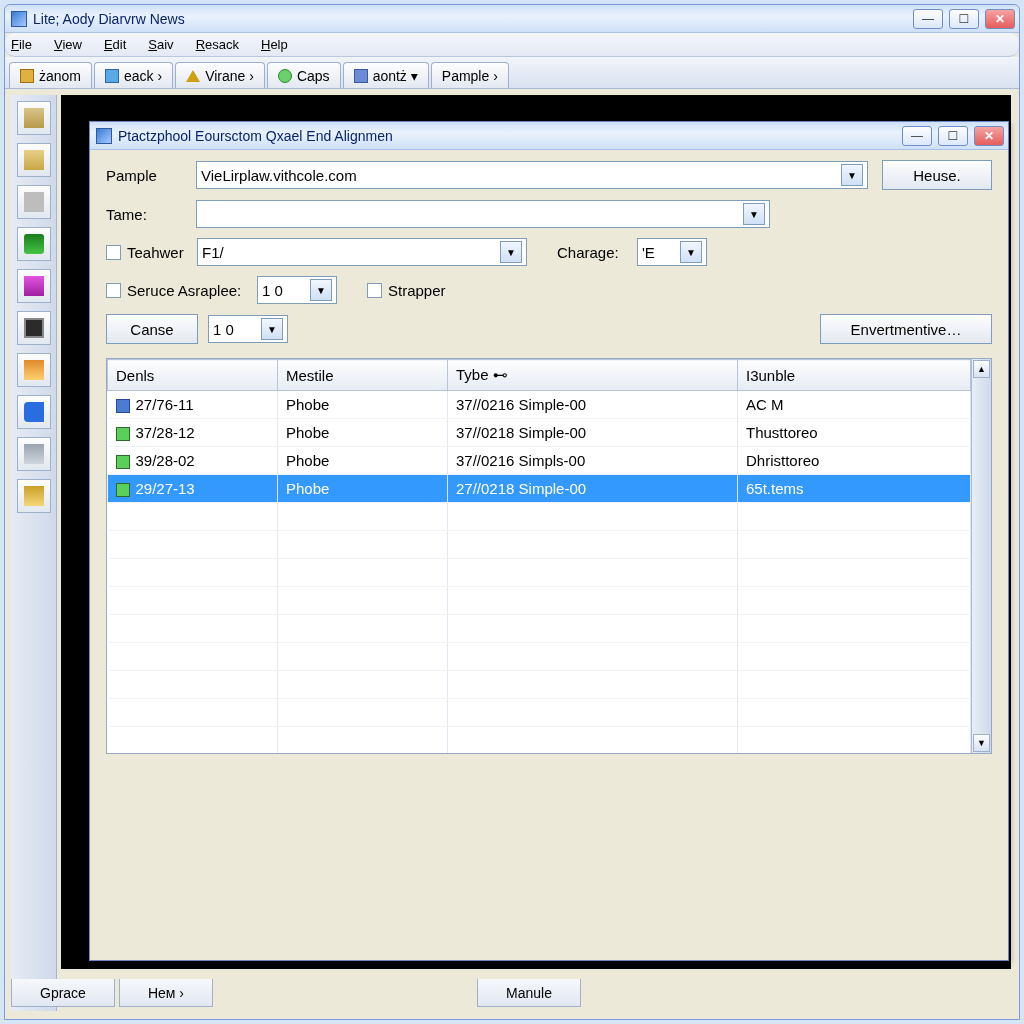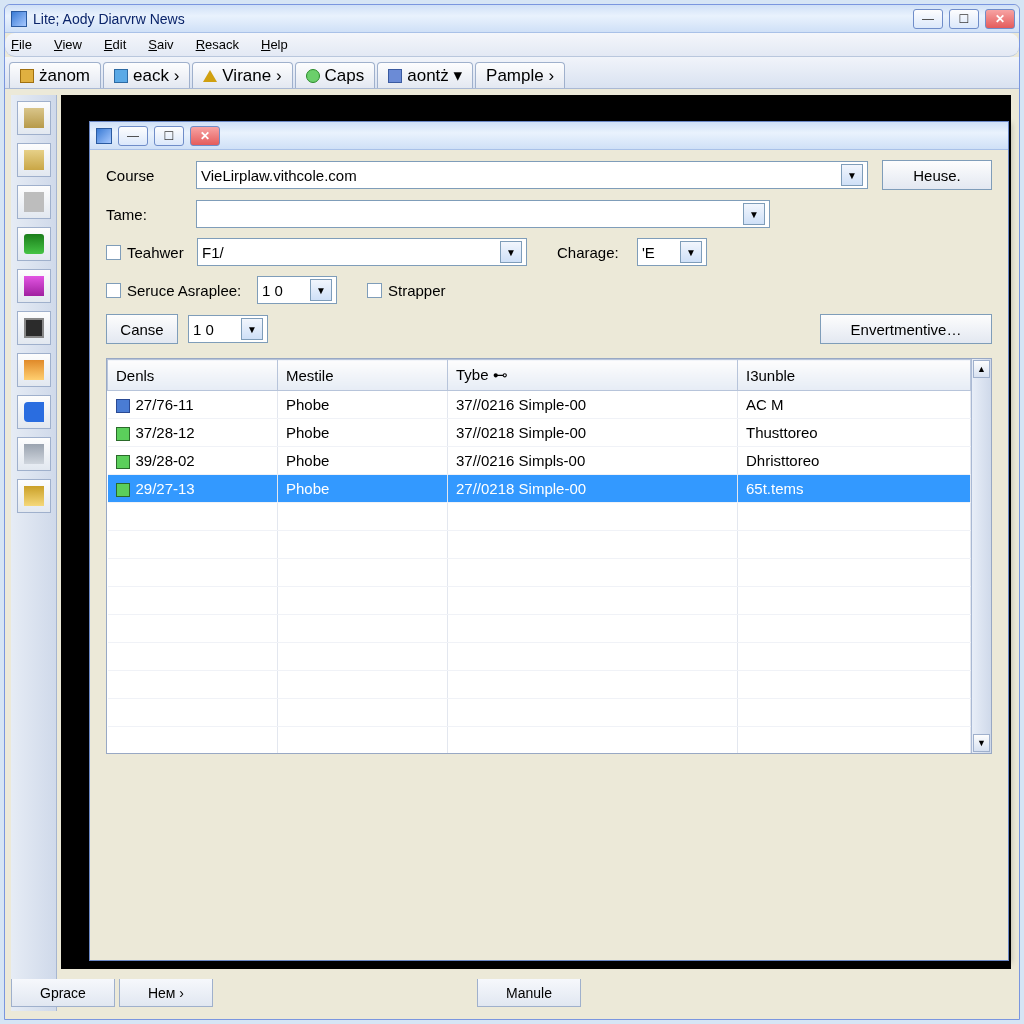--- a/index.html
+++ b/index.html
@@ -84,21 +84,21 @@
   }
   .tab {
     display: flex; align-items: center;
     height: 26px;
     padding: 0 10px;
     margin-right: 2px;
     background: linear-gradient(#fdfdfe,#e3e8f1);
     border: 1px solid #9fb0cc;
     border-bottom: none;
     border-radius: 4px 4px 0 0;
-    font-size: 17px;
+    font-size: 14px;
     gap: 5px;
   }
   .tab .tabicon { width: 14px; height: 14px; }
   .tabicon.box  { background:#e0b040; border:1px solid #a07010; }
   .tabicon.fun  { background:#5aa9e6; border:1px solid #2d6aa3; }
   .tabicon.tri  { width:0;height:0;border-left:7px solid transparent;border-right:7px solid transparent;border-bottom:12px solid #d0a010; }
   .tabicon.grn  { background:#6bcf6b; border:1px solid #2a8a2a; border-radius:50%; }
   .tabicon.disk { background:#6b8bd6; border:1px solid #3a5aa0; }
 
   
@@ -319,31 +319,32 @@
         <span class="ic9"></span>
       </div>
     <div class="tb-btn">
         <span class="ic10"></span>
       </div>
   </div>
 
   <div class="dialog">
     <div class="titlebar">
       <div class="app-icon"></div>
+      <div class="title">Ptactzphool Eoursctom Qxael End Alignmen</div>
       <div class="win-btns">
         <div class="win-btn">—</div>
         <div class="win-btn">☐</div>
         <div class="win-btn close">✕</div>
       </div>
     </div>
 
     <div class="dlg-body">
 
       <div class="form-row">
-        <label>Course</label>
+        <label>Pample</label>
         <div class="combo">
           <span class="val">VieLirplaw.vithcole.com</span>
           <span class="arrow">▼</span>
         </div>
         <div style="width:14px"></div>
         <div class="btn" style="width:110px">Heuse.</div>
       </div>
 
       <div class="form-row">
         <label>Tame:</label>
@@ -374,21 +375,21 @@
         <div class="combo" style="flex:0 0 80px">
           <span class="val">1 0</span>
           <span class="arrow">▼</span>
         </div>
         <div style="width:30px"></div>
         <span class="chk"></span>
         <label style="width:auto">Strapper</label>
       </div>
 
       <div class="form-row" style="margin-bottom:14px">
-        <div class="btn" style="width:72px;margin-right:10px">Canse</div>
+        <div class="btn" style="width:92px;margin-right:10px">Canse</div>
         <div class="combo" style="flex:0 0 80px">
           <span class="val">1 0</span>
           <span class="arrow">▼</span>
         </div>
         <div style="flex:1"></div>
         <div class="btn" style="width:172px">Envertmentive…</div>
       </div>
 
       <div class="grid-wrap">
         <div class="grid">

